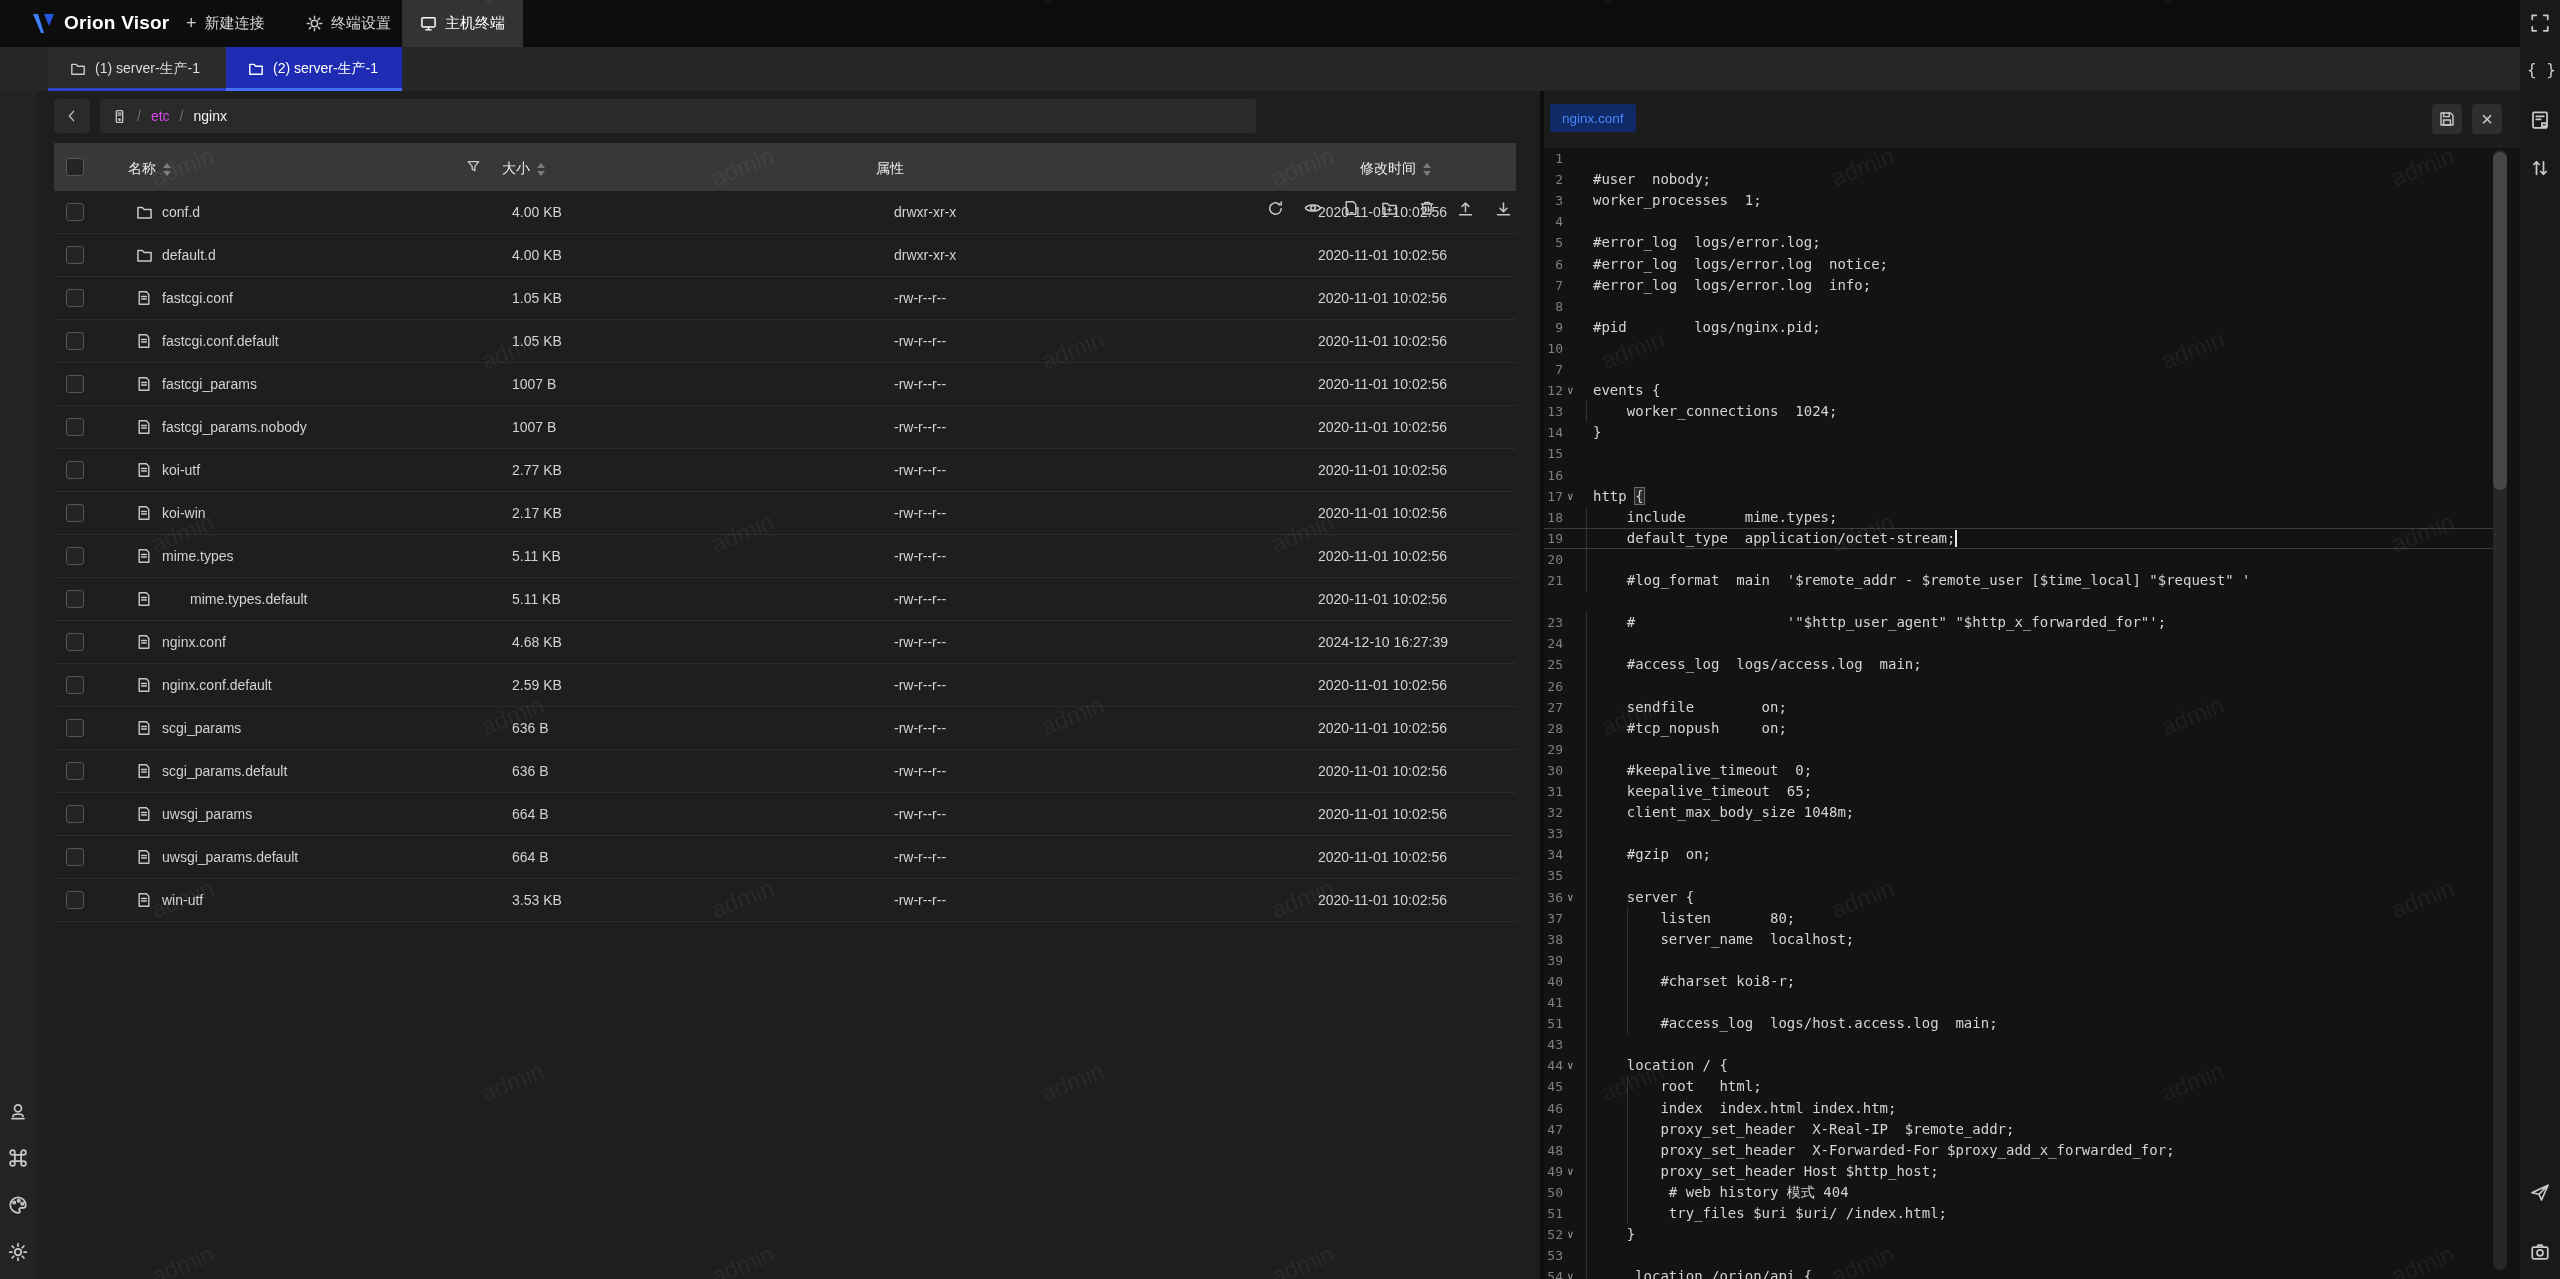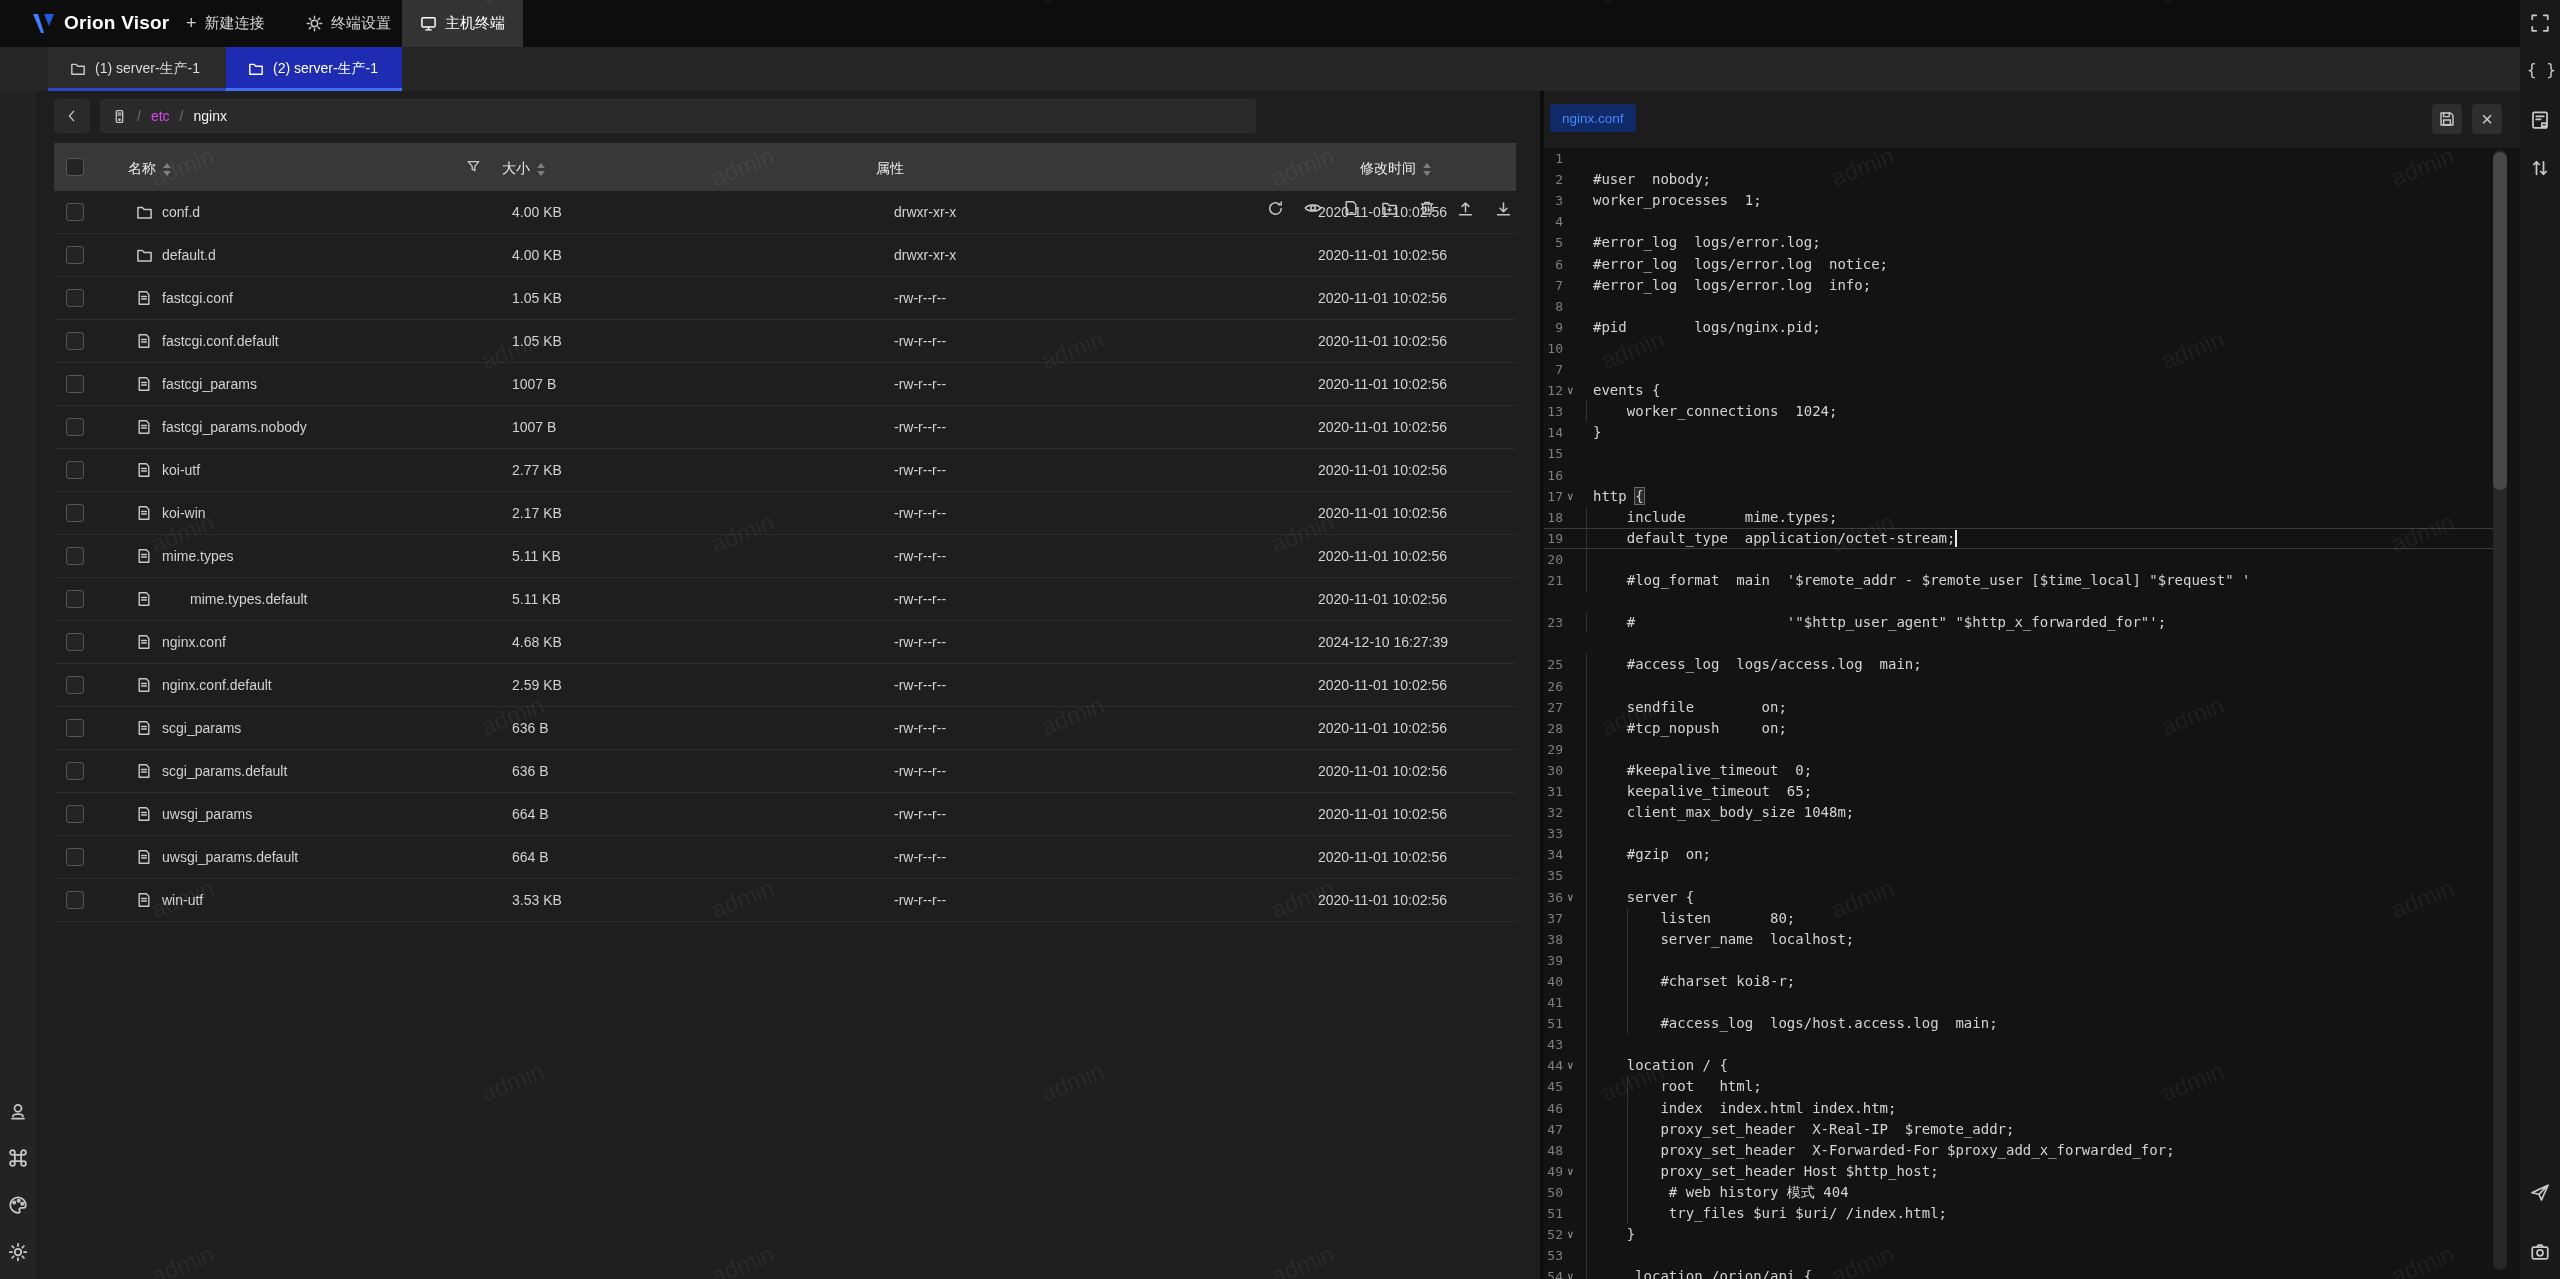--- a/index.html
+++ b/index.html
@@ -565,20 +565,25 @@
       <div class="code-line" style="top: 422px;">
         <span class="lnum">21</span>
         <div class="guide" style="left: 42px;"></div>
         <span class="ctext">    #log_format  main  '$remote_addr - $remote_user [$time_local] "$request" '</span>
       </div>
       <div class="code-line" style="top: 464.2px;">
         <span class="lnum">23</span>
         <div class="guide" style="left: 42px;"></div>
         <span class="ctext">    #                  '"$http_user_agent" "$http_x_forwarded_for"';</span>
       </div>
+      <div class="code-line" style="top: 485.3px;">
+        <span class="lnum">24</span>
+        <div class="guide" style="left: 42px;"></div>
+        <span class="ctext"></span>
+      </div>
       <div class="code-line" style="top: 506.4px;">
         <span class="lnum">25</span>
         <div class="guide" style="left: 42px;"></div>
         <span class="ctext">    #access_log  logs/access.log  main;</span>
       </div>
       <div class="code-line" style="top: 527.5px;">
         <span class="lnum">26</span>
         <div class="guide" style="left: 42px;"></div>
         <span class="ctext"></span>
       </div>

